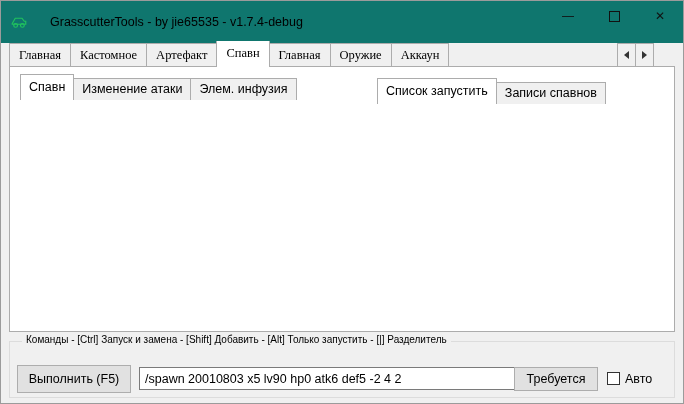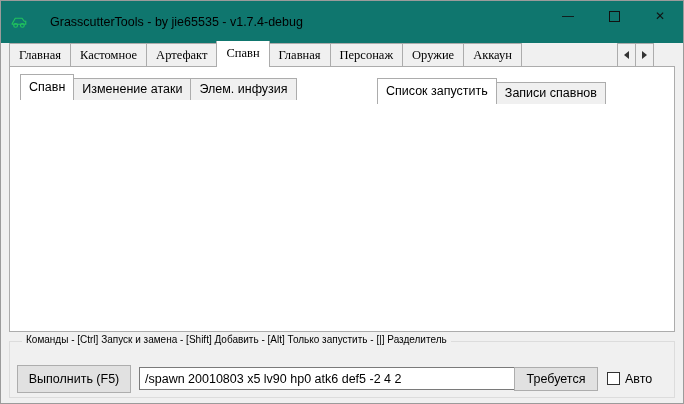--- a/index.html
+++ b/index.html
@@ -82,21 +82,20 @@
         </div>
     </div>
   </div>
 
   <div class="outer-tabstrip">
     <div class="tab">Главная</div>
     <div class="tab">Кастомное</div>
     <div class="tab">Артефакт</div>
     <div class="tab active">Спавн</div>
     <div class="tab">Главная</div>
-    <div class="tab">Персонаж</div>
     <div class="tab">Оружие</div>
     <div class="tab">Аккаун</div>
   </div>
   <div class="tab-scroll" style="left:616px;">
       <span class="tri-l"></span>
     </div>
   <div class="tab-scroll" style="left:634px;">
       <span class="tri-r"></span>
     </div>
 

